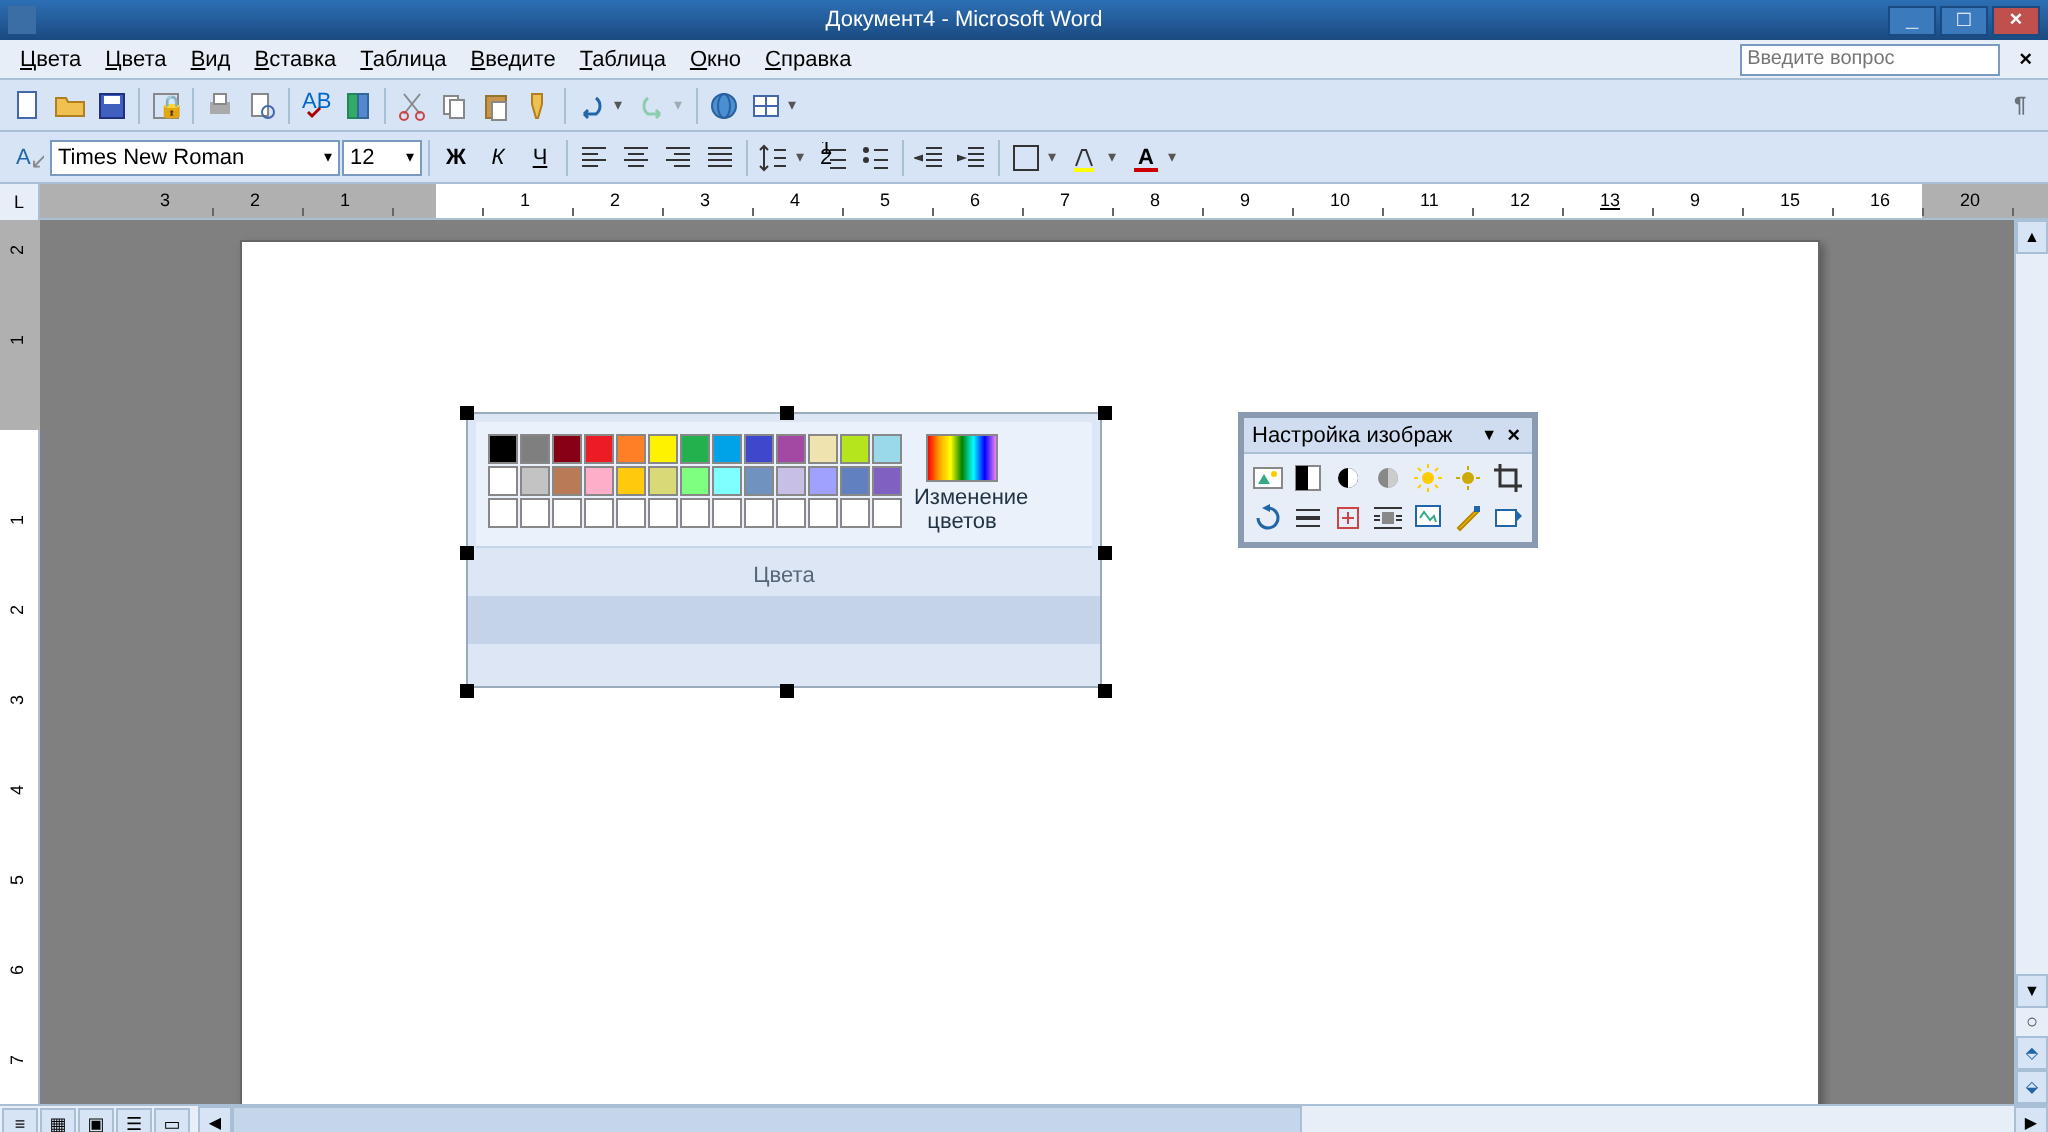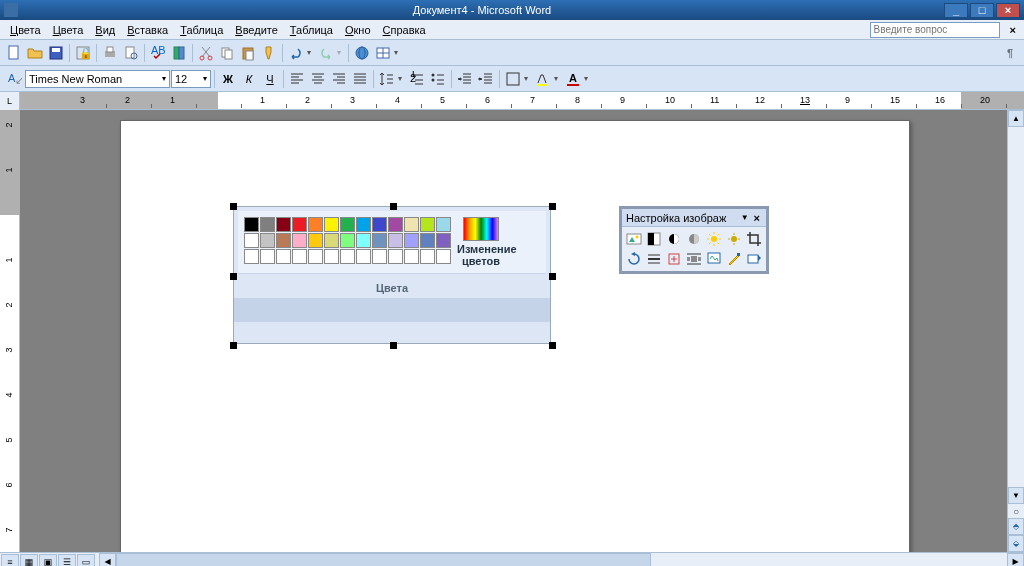--- a/index.html
+++ b/index.html
@@ -31,21 +31,21 @@
 .ruler-v { width:20px; background:#fff; border-right:1px solid #a9bfd6; position:relative; }
 .ruler-v .shade { position:absolute; left:0; width:20px; background:#b0b0b0; }
 .ruler-v .num { position:absolute; left:6px; font-size:9px; transform:rotate(-90deg); transform-origin:center; }
 .doc-area { flex:1; background:#808080; position:relative; overflow:hidden; }
 .page { position:absolute; left:100px; top:10px; width:790px; height:500px; background:#fff; box-shadow:2px 2px 4px rgba(0,0,0,0.3); border:1px solid #666; }
 .sel-object { position:absolute; left:112px; top:85px; width:320px; height:140px; }
 .sel-handle { position:absolute; width:7px; height:7px; background:#000; }
 .sel-object .h1{top:-3px;left:-3px}.sel-object .h2{top:-3px;left:50%;margin-left:-3px}.sel-object .h3{top:-3px;right:-3px}
 .sel-object .h4{top:50%;margin-top:-3px;left:-3px}.sel-object .h5{top:50%;margin-top:-3px;right:-3px}
 .sel-object .h6{bottom:-3px;left:-3px}.sel-object .h7{bottom:-3px;left:50%;margin-left:-3px}.sel-object .h8{bottom:-3px;right:-3px}
-.color-panel { width:318px; height:138px; background:#dce6f4; border:1px solid #9ab;font-weight:bold; }
+.color-panel { width:318px; height:138px; background:#dce6f4; border:1px solid #9ab; }
 .color-grid-wrap { padding:6px; display:flex; gap:6px; background:#eaf1fb; border-bottom:1px solid #c5d5ea; margin:4px; }
 .color-grid { display:grid; grid-template-columns:repeat(13,15px); grid-auto-rows:15px; gap:1px; }
 .color-cell { width:15px; height:15px; border:1px solid #888; cursor:pointer; }
 .change-colors { width:48px; text-align:center; font-size:10px; color:#234; cursor:pointer; }
 .change-colors .sw { width:36px; height:24px; background:linear-gradient(90deg,red,orange,yellow,green,cyan,blue,violet); border:1px solid #888; margin:0 auto 2px; }
 .color-panel .label { text-align:center; padding:4px; color:#567; font-size:11px; }
 .color-panel .footer { height:24px; background:#c5d3e8; }
 .float-toolbar { position:absolute; left:498px; top:85px; width:150px; background:#e8eef7; border:3px solid #8a9ab0; }
 .float-title { height:18px; background:#d0dcef; display:flex; align-items:center; padding:0 4px; font-size:10px; border-bottom:1px solid #a9bfd6; }
 .float-title .ft-txt { flex:1; overflow:hidden; white-space:nowrap; }

